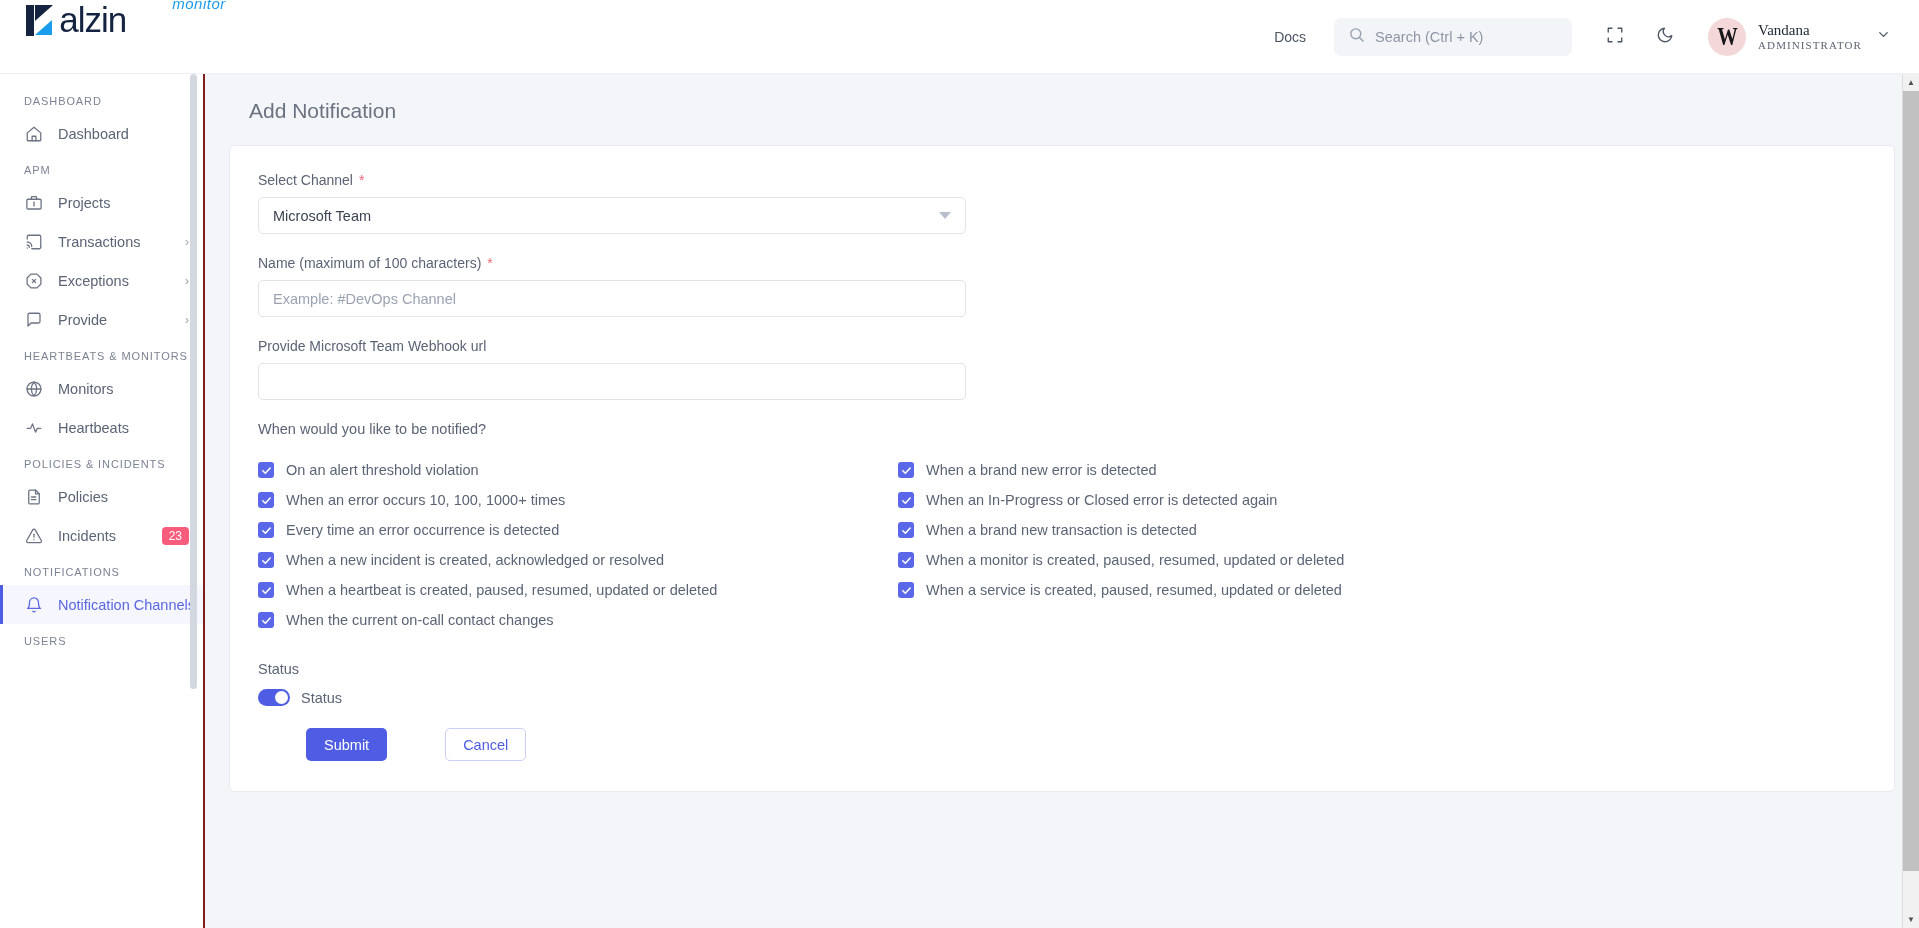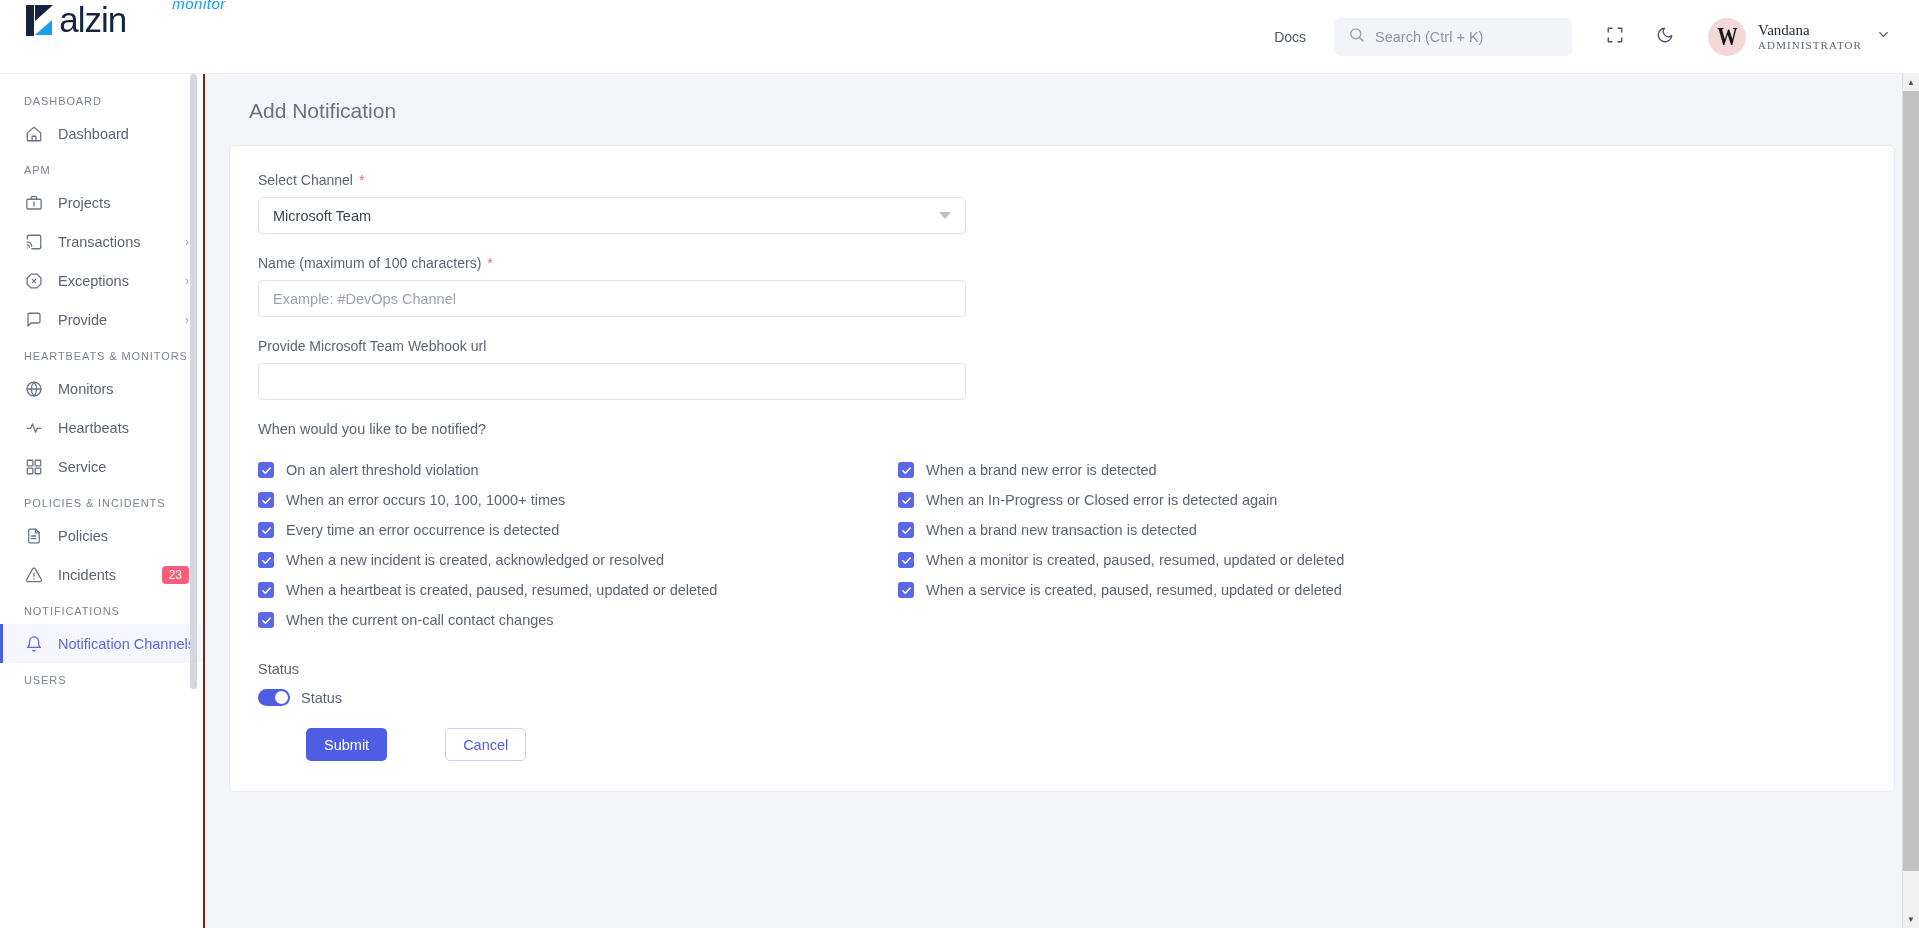--- a/index.html
+++ b/index.html
@@ -477,31 +477,20 @@
           <span class="ni-label">Monitors</span>
         </div>
         <div class="nav-item">
           <span class="ni-icon">
             <svg width="18" height="18" viewBox="0 0 24 24" fill="none" stroke="#6b7382" stroke-width="1.7" stroke-linecap="round" stroke-linejoin="round">
               <polyline points="3 12.5 7.5 12.5 10 6.5 14 17.5 16.5 12.5 21 12.5"></polyline>
             </svg>
           </span>
           <span class="ni-label">Heartbeats</span>
         </div>
-        <div class="nav-item">
-          <span class="ni-icon">
-            <svg width="18" height="18" viewBox="0 0 24 24" fill="none" stroke="#6b7382" stroke-width="1.7" stroke-linecap="round" stroke-linejoin="round">
-              <rect x="3" y="3" width="7.5" height="7.5" rx="1"></rect>
-              <rect x="13.5" y="3" width="7.5" height="7.5" rx="1"></rect>
-              <rect x="3" y="13.5" width="7.5" height="7.5" rx="1"></rect>
-              <rect x="13.5" y="13.5" width="7.5" height="7.5" rx="1"></rect>
-            </svg>
-          </span>
-          <span class="ni-label">Service</span>
-        </div>
         <div class="nav-section">POLICIES &amp; INCIDENTS</div>
         <div class="nav-item">
           <span class="ni-icon">
             <svg width="18" height="18" viewBox="0 0 24 24" fill="none" stroke="#6b7382" stroke-width="1.7" stroke-linecap="round" stroke-linejoin="round">
               <path d="M14 2.7H6.8a1.8 1.8 0 0 0-1.8 1.8v15a1.8 1.8 0 0 0 1.8 1.8h10.4a1.8 1.8 0 0 0 1.8-1.8V7.7z"></path>
               <polyline points="14 2.7 14 7.7 19 7.7"></polyline>
               <line x1="8.6" y1="12" x2="14.4" y2="12"></line>
               <line x1="8.6" y1="15.5" x2="14.4" y2="15.5"></line>
             </svg>
           </span>

